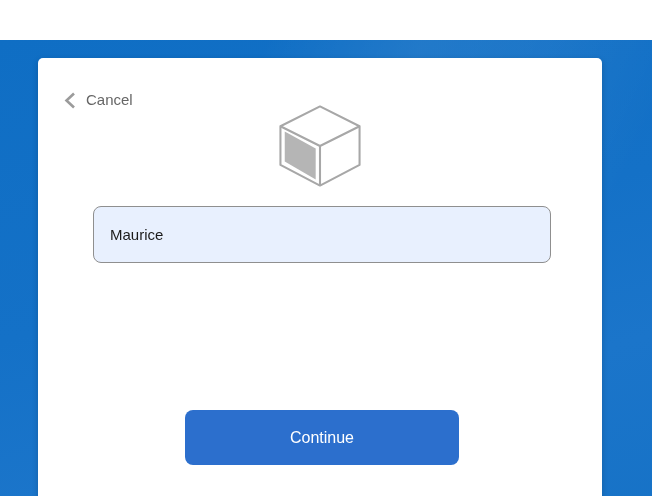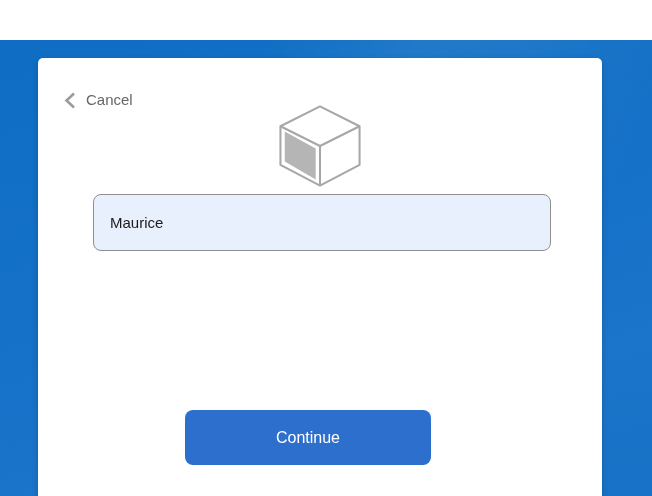--- a/index.html
+++ b/index.html
@@ -58,26 +58,26 @@
     height: 57px;
     background: #e8f0fe;
     border: 1px solid #8f8f8f;
     border-radius: 8px;
     padding: 0 16px;
     font-family: "Liberation Sans", "DejaVu Sans", sans-serif;
     font-size: 15px;
     color: #1b1b1b;
     outline: none;
   }
-  .text-input.first  { top: 136px; }
+  .text-input.first  { top: 148px; }
   .text-input.second { top: 232px; }
   .continue-button {
     position: absolute;
     left: 147px; top: 352px;
-    width: 246px; height: 55px;
+    width: 274px; height: 55px;
     background: #2c6fcd;
     border: none;
     border-radius: 8px;
     color: #ffffff;
     font-family: "Liberation Sans", "DejaVu Sans", sans-serif;
     font-size: 16px;
     cursor: pointer;
   }
 </style>
 </head>

